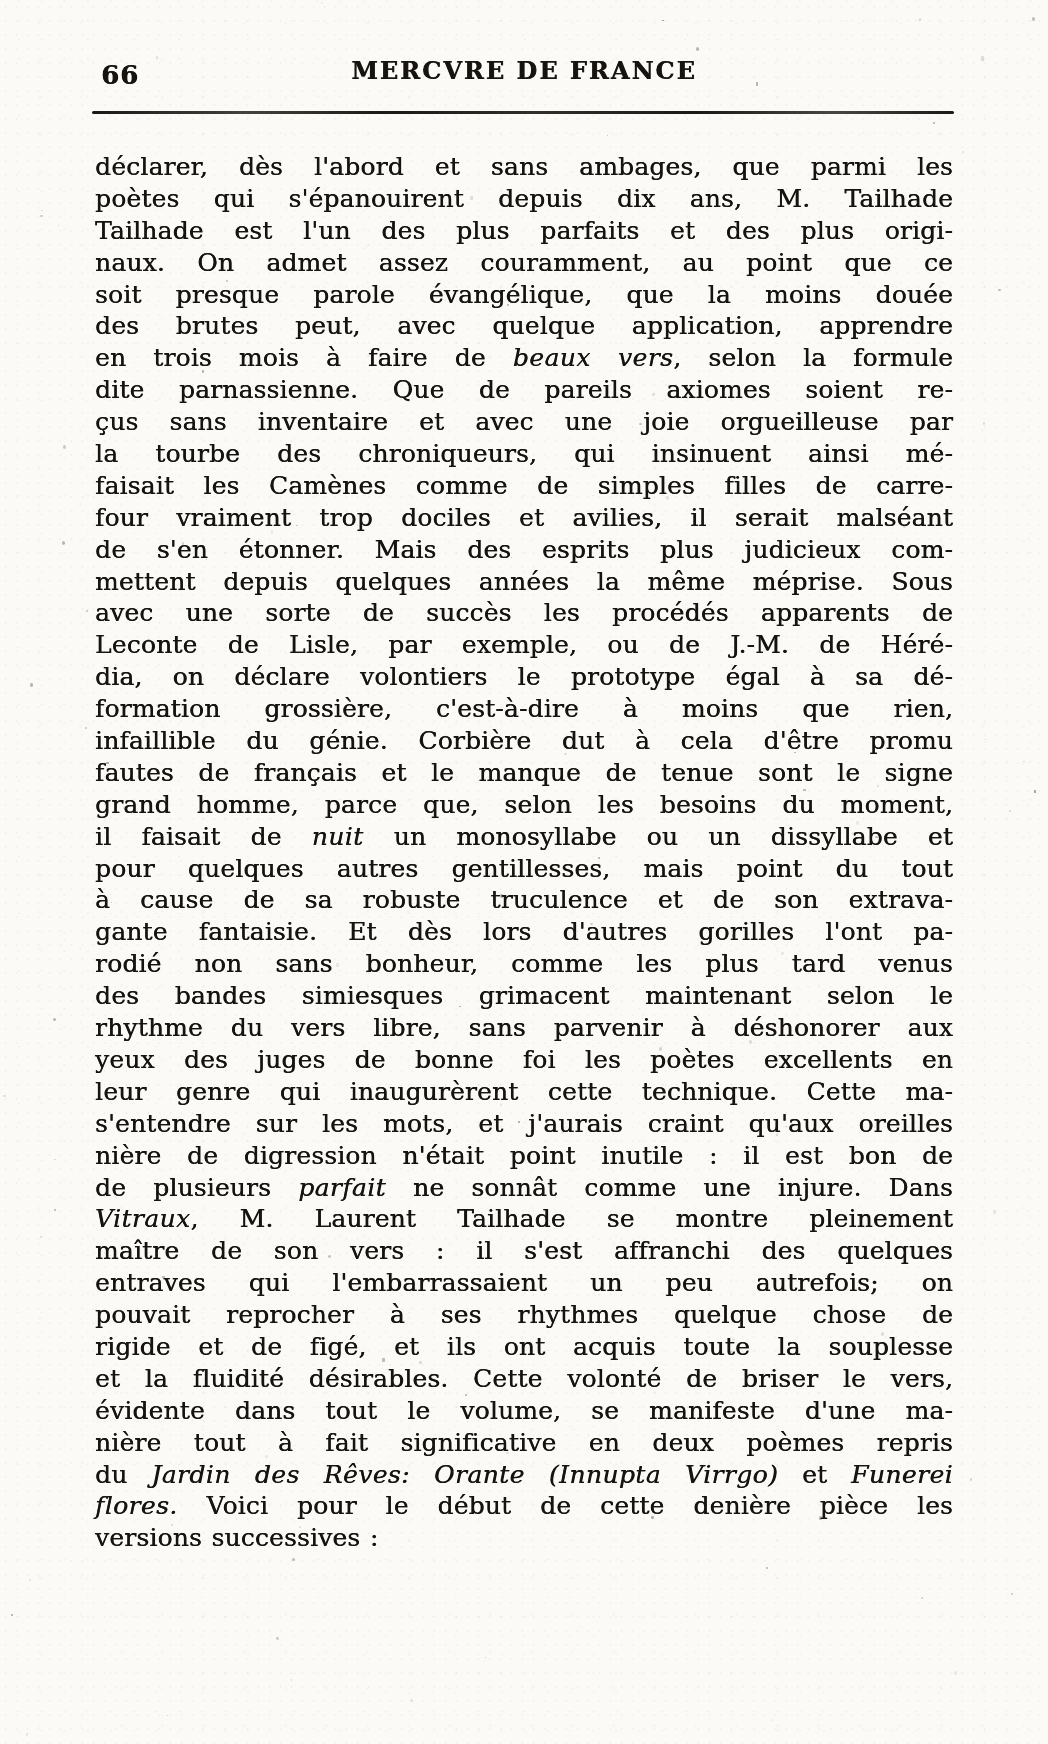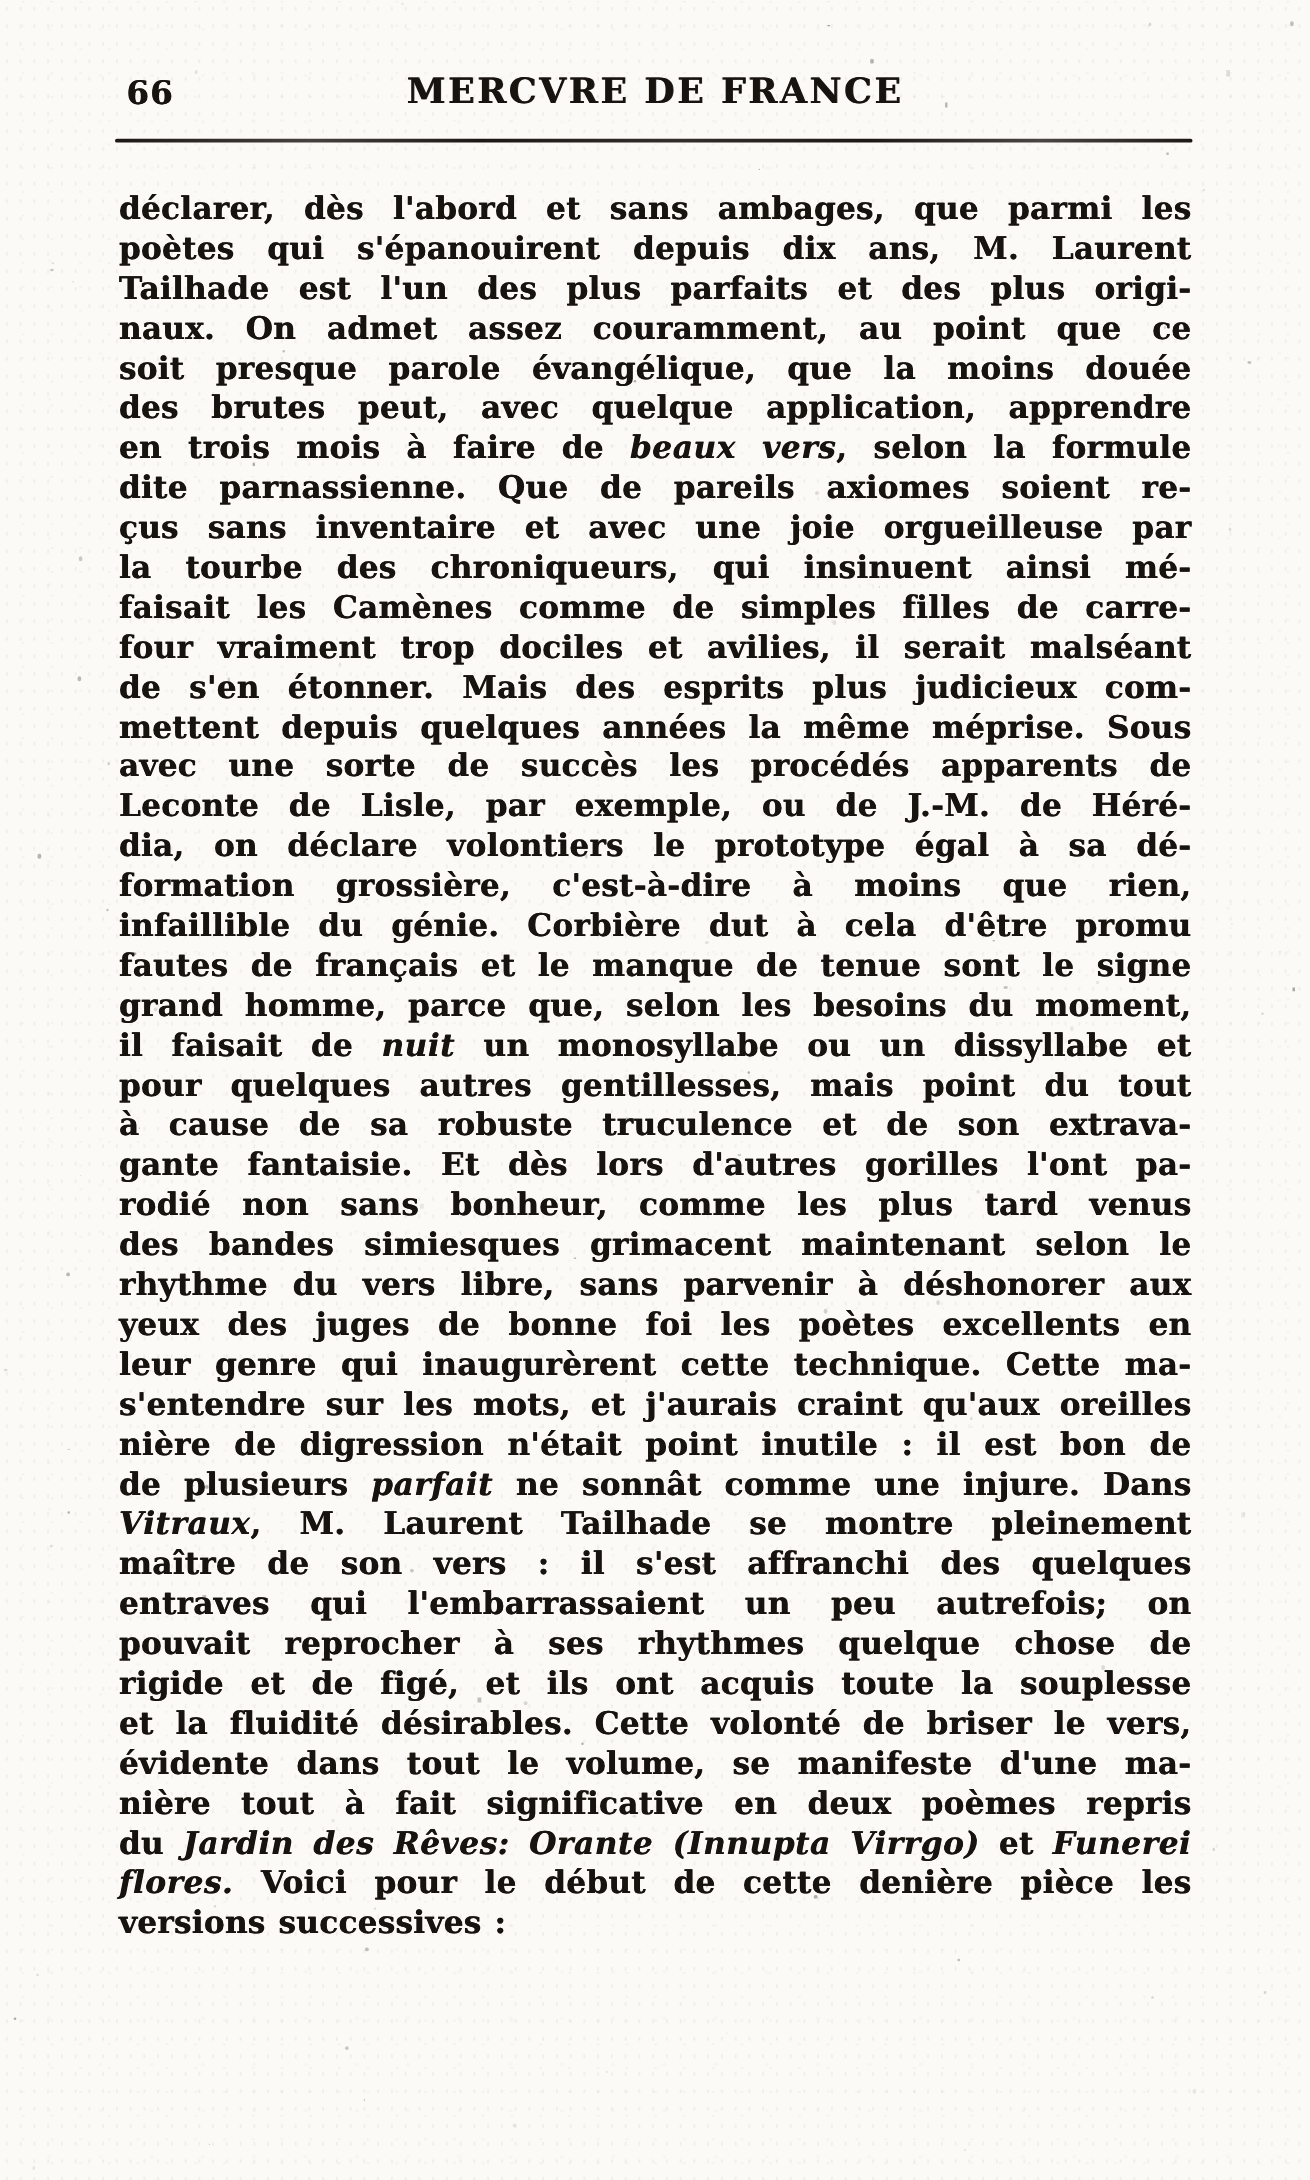--- a/index.html
+++ b/index.html
@@ -29,34 +29,34 @@
 
   .page-header { position: absolute; top: 54px; left: 95px; width: 858px; height: 44px; z-index: 2; }
   .pageno {
     position: absolute; left: 6px; top: 6px;
     font-size: 26px; font-weight: bold; letter-spacing: 1px;
     text-shadow: 0.4px 0 0 currentColor;
   }
   .title {
     position: absolute; left: 0; right: 0; top: 2px;
     text-align: center;
-    font-size: 28px; font-weight: bold; letter-spacing: 2px;
+    font-size: 24px; font-weight: bold; letter-spacing: 2px;
     text-shadow: 0.5px 0 0.4px rgba(23,20,15,0.9);
   }
   .rule {
     position: absolute; top: 111px; left: 92px; width: 862px; height: 3px; z-index: 2;
     background: linear-gradient(90deg,
       var(--rule) 0%, rgba(28,25,21,0.82) 18%, var(--rule) 34%,
       rgba(28,25,21,0.9) 52%, var(--rule) 70%, rgba(28,25,21,0.8) 86%, var(--rule) 100%);
     border-radius: 2px;
   }
 
   .text-block {
     position: absolute; top: 151px; left: 95px; width: 858px; z-index: 2;
-    font-size: 25px; line-height: 31.9px; font-weight: bold;
+    font-size: 25px; line-height: 31.9px;
   }
   .line {
     height: 31.9px;
     text-align: justify;
     text-align-last: justify;
     letter-spacing: 0.15px;
     word-spacing: 1.5px;
     text-shadow: 0.35px 0 0 currentColor;
     white-space: nowrap;
   }
@@ -203,21 +203,21 @@
 
   <header class="page-header">
     <span class="pageno">66</span>
     <h1 class="title">MERCVRE DE FRANCE</h1>
   </header>
 
   <div class="rule"></div>
 
   <main class="text-block">
       <div class="line"><span>déclarer, dès l'abord et sans ambages, que parmi les</span></div>
-      <div class="line"><span>poètes qui s'épanouirent depuis dix ans, M. Laurent</span></div>
+      <div class="line"><span>poètes qui s'épanouirent depuis dix ans, M. Tailhade</span></div>
       <div class="line"><span>Tailhade est l'un des plus parfaits et des plus origi-</span></div>
       <div class="line"><span>naux. On admet assez couramment, au point que ce</span></div>
       <div class="line"><span>soit presque parole évangélique, que la moins douée</span></div>
       <div class="line"><span>des brutes peut, avec quelque application, apprendre</span></div>
       <div class="line"><span>en trois mois à faire de </span><i>beaux vers</i><span>, selon la formule</span></div>
       <div class="line"><span>dite parnassienne. Que de pareils axiomes soient re-</span></div>
       <div class="line"><span>çus sans inventaire et avec une joie orgueilleuse par</span></div>
       <div class="line"><span>la tourbe des chroniqueurs, qui insinuent ainsi mé-</span></div>
       <div class="line"><span>faisait les Camènes comme de simples filles de carre-</span></div>
       <div class="line"><span>four vraiment trop dociles et avilies, il serait malséant</span></div>

